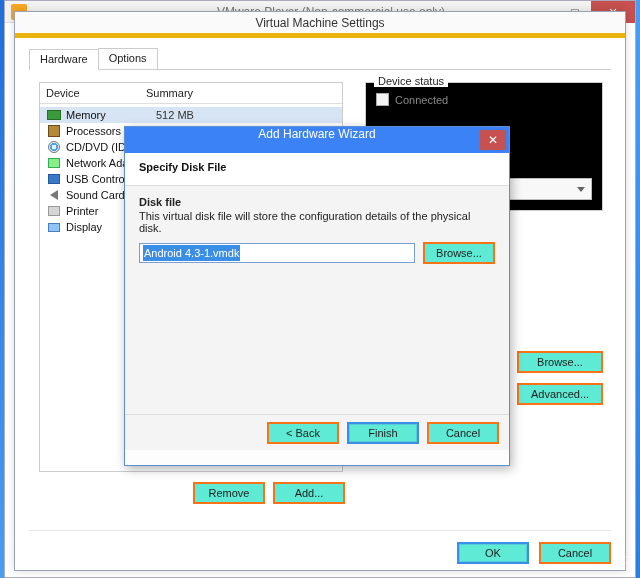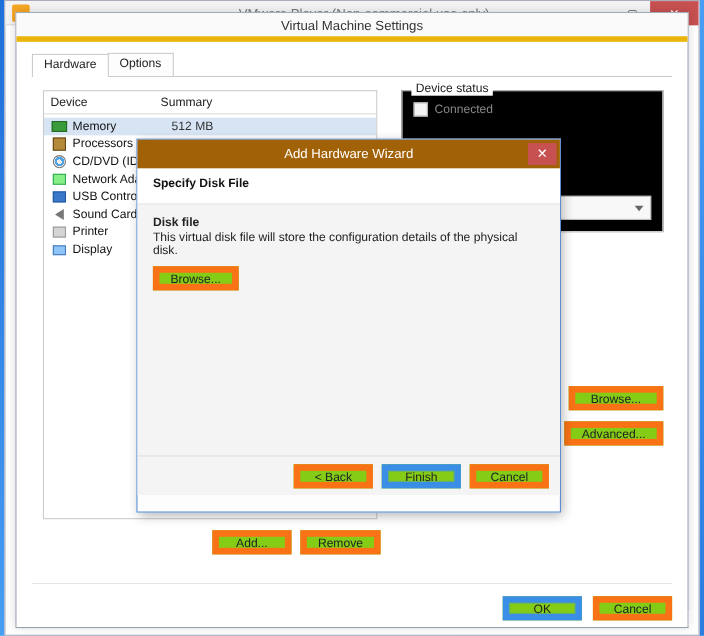--- a/index.html
+++ b/index.html
@@ -187,42 +187,42 @@
     align-items: center;
     border-top: 1px solid #e5e5e5;
     padding-top: 10px;
     width: calc(100% - 28px);
     justify-content: flex-end;
   }
 
   .btn {
     min-width: 72px;
     height: 22px;
-    border: 6px solid #f97316;
-    background: #84cc16;
+    border: 2px solid #f97316;
+    background: #5eead4;
     font-size: 11px;
     color: #222;
     padding: 0 10px;
     cursor: pointer;
   }
 
   
   .wizard {
     position: absolute;
     left: 124px; top: 126px;
     width: 386px; height: 340px;
     background: #fdfdfd;
     border: 1px solid #5a8fd6;
     box-shadow: 2px 3px 10px rgba(0,0,0,.3);
   }
   .wiz-titlebar {
     height: 26px;
-    background: #a16207;
+    background: #3b82f6;
     color: #fff;
-    display: flex; align-items: center; justify-content: center;
+    display: flex; justify-content: center;
     font-size: 12px;
     position: relative;
   }
   .wiz-close {
     position: absolute; right: 3px; top: 3px;
     width: 26px; height: 20px;
     background: #c75050;
     color: #fff;
     display: flex; align-items: center; justify-content: center;
     font-family: Arial; font-size: 12px;
@@ -375,22 +375,22 @@
           <span class="lp-ico">
               <span class="ico-dsp"></span>
             </span>
           <span class="lp-name">Display</span>
           <span class="lp-summary"></span>
         </div>
       </div>
     </div>
 
     <div class="add-remove">
+      <button class="btn">Remove</button>
       <button class="btn">Add...</button>
-      <button class="btn">Remove</button>
     </div>
 
     <div class="right-group">
       <div class="groupbox">
         <span class="groupbox-title">Device status</span>
         <div class="chk">
           <span class="chkbox"></span>
           <span>Connected</span>
         </div>
         <div class="dd-placeholder"></div>
@@ -413,20 +413,23 @@
     <span>Add Hardware Wizard</span>
     <div class="wiz-close">✕</div>
   </div>
   <div class="wiz-header">
     <div class="wiz-header-title">Specify Disk File</div>
   </div>
   <div class="wiz-body">
     <div class="wiz-sec-label">Disk file</div>
     <div class="wiz-sec-desc">This virtual disk file will store the configuration details of the physical disk.</div>
     <div class="wiz-file-row">
+      <div class="wiz-input">
+        <span class="sel">Android 4.3-1.vmdk</span>
+      </div>
       <button class="btn">Browse...</button>
     </div>
   </div>
   <div class="wiz-footer">
     <button class="btn">&lt; Back</button>
     <button class="btn primary">Finish</button>
     <button class="btn">Cancel</button>
   </div>
 </div>
 

